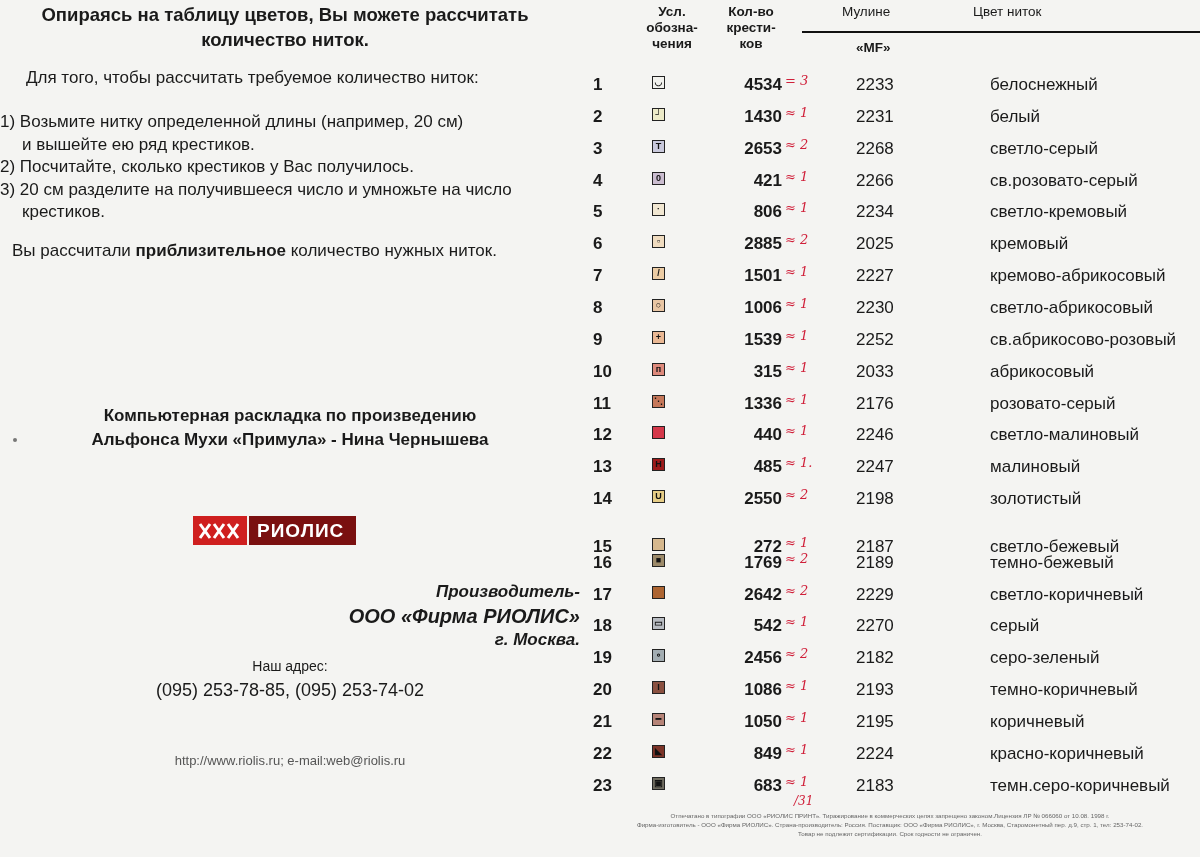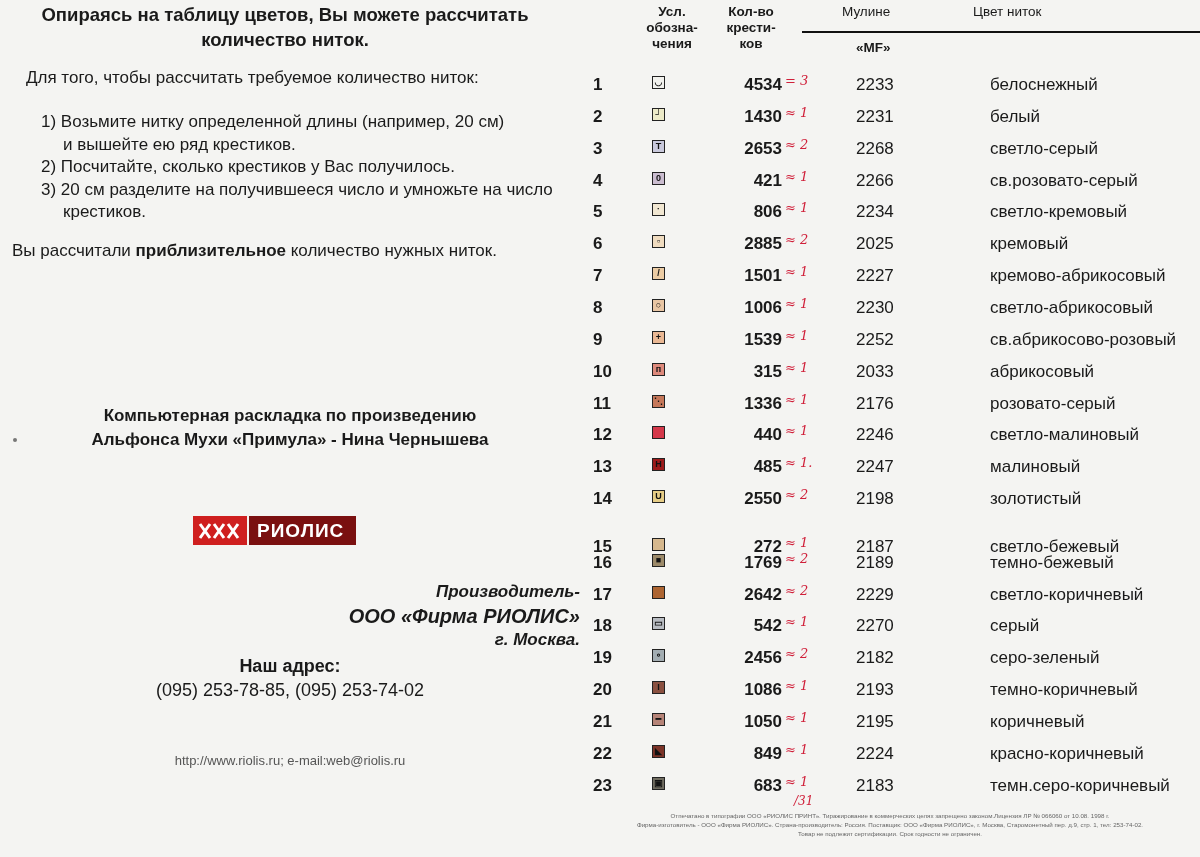--- a/index.html
+++ b/index.html
@@ -8,21 +8,21 @@
     background: #f4f4f2;
     font-family: "Liberation Sans", sans-serif;
     color: #1a1a1a;
   }
   .left { position: absolute; left: 0; top: 0; width: 580px; height: 857px; }
   .intro-title {
     position: absolute; left: 0; width: 570px; top: 2px; text-align: center;
     font-weight: bold; font-size: 18.5px; line-height: 25px;
   }
   .intro-lead { position: absolute; left: 26px; top: 68px; font-size: 17px; }
-  .steps { position: absolute; left: 0; top: 111px; font-size: 17px; line-height: 22.5px; padding-left: 41px; }
+  .steps { position: absolute; left: 0; top: 111px; font-size: 17px; line-height: 22.5px; }
   .steps .step { white-space: nowrap; }
   .steps .cont { padding-left: 22px; }
   .result { position: absolute; left: 12px; top: 241px; font-size: 17px; }
   .result b { font-weight: bold; }
 
   .credit {
     position: absolute; left: 0; width: 580px; top: 404px; text-align: center;
     font-weight: bold; font-size: 17px; line-height: 24px;
   }
   .dot-mark { position: absolute; left: 13px; top: 438px; width: 4px; height: 4px; border-radius: 50%; background: #777; }
@@ -30,21 +30,21 @@
   .logo { position: absolute; left: 193px; top: 516px; height: 29px; display: flex; }
   .logo .mark { width: 54px; height: 29px; background: #cf1f1f; display:flex; align-items:center; justify-content:center; }
   .logo .name {
     height: 29px; background: #7a1010; color: #fff; font-weight: bold; font-size: 19px;
     letter-spacing: 1px; padding: 0 12px 0 8px; line-height: 29px; margin-left: 2px;
   }
 
   .maker { position: absolute; left: 0; width: 580px; top: 580px; text-align: right; font-style: italic; font-weight: bold; font-size: 17px; line-height: 24px; }
   .maker .big { font-size: 20px; }
   .address { position: absolute; left: 0; width: 580px; top: 654px; text-align: center; font-size: 17px; line-height: 24px; }
-  .address .hd { font-weight: bold; font-size: 18px; }
+  .address .hd { font-weight: normal; font-size: 14px; }
   .address .phones { font-size: 18px; }
   .web { position: absolute; left: 0; width: 580px; top: 753px; text-align: center; font-size: 13px; color: #555; }
   .code { position: absolute; left: 7px; top: 867px; font-size: 11px; color: #444; }
 
   .right { position: absolute; left: 580px; top: 0; width: 620px; height: 857px; }
   .th { position: absolute; font-size: 13.5px; line-height: 16px; text-align: center; }
   .th.bold { font-weight: bold; }
   .th-sym { left: 57px; top: 4px; width: 70px; }
   .th-cnt { left: 136px; top: 4px; width: 70px; }
   .th-mul { left: 262px; top: 4px; }

